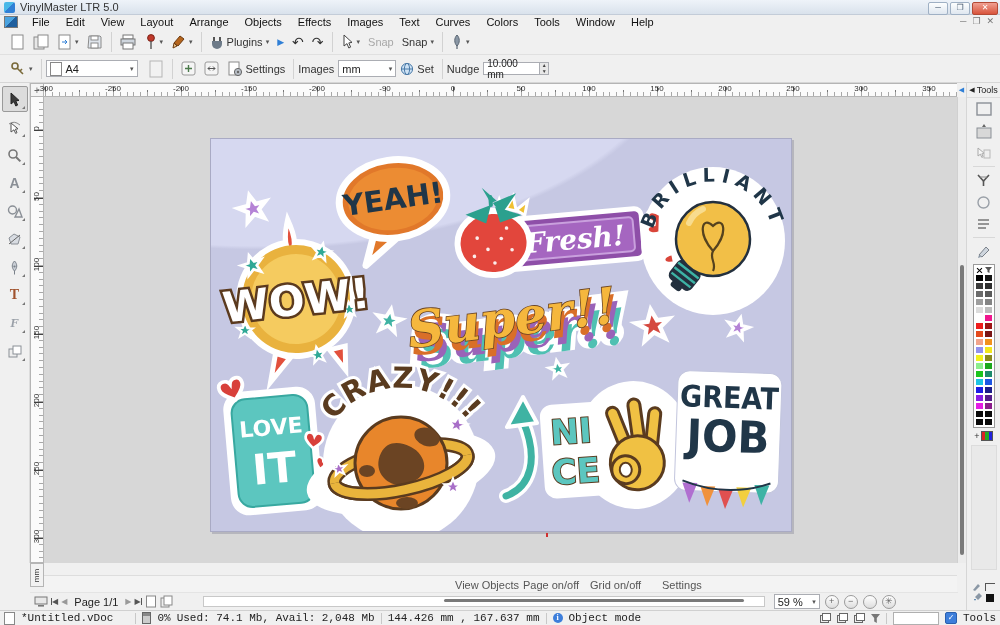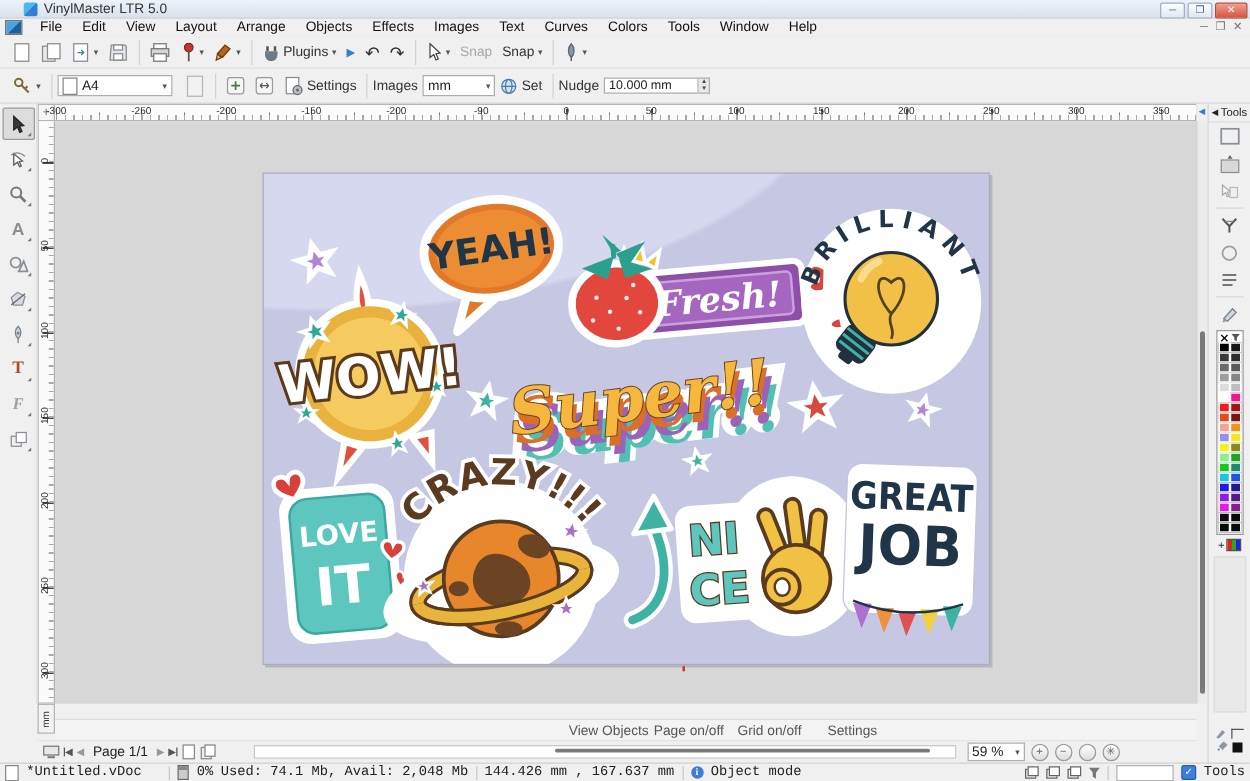--- a/index.html
+++ b/index.html
@@ -1,21 +1,21 @@
 <!DOCTYPE html>
 <html><head>
 <meta charset="utf-8">
 <style>
   html,body{margin:0;padding:0;background:#fff;}
   #app{position:relative;width:1000px;height:625px;font-family:"Liberation Sans",sans-serif;
        font-size:11px;color:#222;background:#f0f0f0;overflow:hidden;outline:1px solid #9aa7b8;}
   .abs{position:absolute;}
   
   #titlebar{left:0;top:0;width:1000px;height:15px;background:linear-gradient(#eef3f9,#d9e2ec);
-            display:flex;align-items:center;padding-left:19px;box-sizing:border-box;border-bottom:1px solid #c3ccd8;}
+            display:flex;align-items:center;padding-left:4px;box-sizing:border-box;border-bottom:1px solid #c3ccd8;}
   #titlebar .logo{width:11px;height:11px;margin-right:5px;background:linear-gradient(135deg,#49b8e8 0 50%,#2f7fd6 50% 100%);border-radius:2px;}
   #title-text{font-size:11px;color:#333;}
   .winbtns{position:absolute;right:2px;top:2px;display:flex;gap:2px;}
   .wbtn{width:18px;height:11px;border:1px solid #9fb0c4;border-radius:2px;background:linear-gradient(#fdfefe,#dfe7f0);
         font-size:8px;line-height:10px;text-align:center;color:#45586e;}
   .wbtn.close{background:linear-gradient(#f0a092,#d8543c);color:#fff;border-color:#b34a36;width:24px;}
   #menubar{left:0;top:15px;width:1000px;height:14px;background:#f0f0f0;display:flex;align-items:center;border-bottom:1px solid #e2e2e2;}
   #menu-sys{width:12px;height:10px;margin:0 6px 0 4px;background:linear-gradient(135deg,#4aa3e0 0 50%,#1f5f9e 50% 100%);border:1px solid #777;}
   .menu-item{padding:0 8px;color:#111;}
   .mdi-btns{position:absolute;right:6px;top:16px;display:flex;gap:6px;color:#777;font-size:9px;}
@@ -293,21 +293,21 @@
     <div class="tb">
         <svg width="14" height="14">
           <circle cx="7" cy="7" r="5.6" fill="#cfe3f5" stroke="#4a7aa8"></circle>
           <ellipse cx="7" cy="7" rx="2.6" ry="5.6" fill="none" stroke="#4a7aa8"></ellipse>
           <path d="M1.4,7 h11.2" stroke="#4a7aa8"></path>
         </svg>
         <span class="lbl">Set</span>
       </div>
     <div class="vsep"></div>
     <span class="lbl">Nudge</span>
-    <span class="field" style="width:76px;margin-left:4px;">10.000 mm</span>
+    <span class="field" style="width:57px;margin-left:4px;">10.000 mm</span>
     <span class="spin">
         <i>▲</i>
         <i>▼</i>
       </span>
   </div>
 
   <div id="corner" class="abs">+</div>
   <div id="hruler" class="abs">
       <span class="hlabel" style="left: 1px;">-300</span>
       <span class="hlabel" style="left: 69px;">-250</span>

